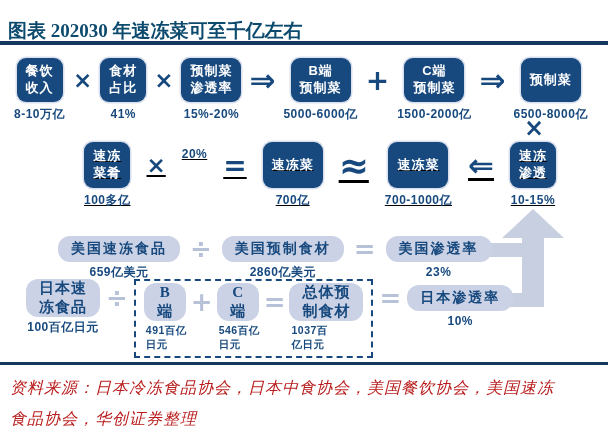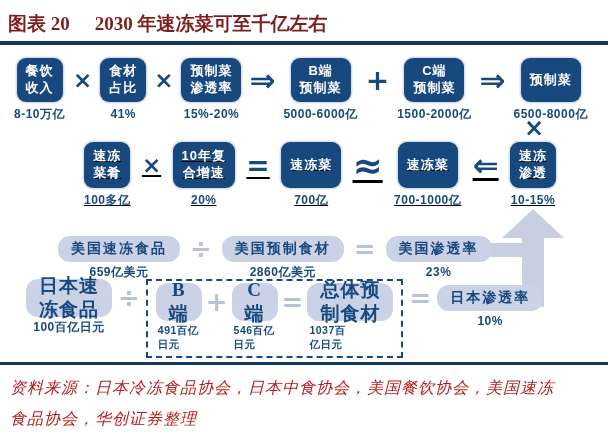--- a/index.html
+++ b/index.html
@@ -1,22 +1,22 @@
 <!DOCTYPE html>
 <html><head>
 <meta charset="utf-8">
 <style>
   html,body { margin:0; padding:0; background:#ffffff; }
   .canvas {
     position:relative; width:608px; height:440px; background:#ffffff;
     font-family:"Liberation Sans", sans-serif; overflow:hidden;
   }
   
-  .title-row { position:absolute; left:8px; top:11px; display:flex; align-items:baseline;
-    color:#7f1d1d; font-family:"Liberation Serif", serif; font-weight:bold;gap:25px; }
+  .title-row { position:absolute; left:8px; top:18px; display:flex; align-items:baseline;
+    color:#0c4a6e; font-family:"Liberation Serif", serif; font-weight:bold; }
   .title-label { font-size:19px; }
   .title-text  { font-size:19px; }
   .rule-top    { position:absolute; left:0; top:41px; width:608px; height:4px; background:#16375E; }
   .rule-bottom { position:absolute; left:0; top:362px; width:608px; height:3px; background:#16375E; }
 
   
   .row { position:absolute; display:flex; align-items:flex-start; }
   .unit { display:flex; flex-direction:column; align-items:center; flex-shrink:0; }
   .dbox {
     background:#17497E; color:#ffffff; border-radius:9px;
@@ -39,21 +39,21 @@
            color:#17497E; font-weight:900; font-size:24px; font-family:"DejaVu Sans", sans-serif; }
 
   
   .lbox {
     background:#CBD2E5; color:#17497E; border-radius:12px;
     display:flex; align-items:center; justify-content:center;
     text-align:center; white-space:pre-line; font-weight:bold;
     font-family:"Liberation Serif", serif;
     font-size:14px; letter-spacing:2px; padding:0 13px; height:26px;
   }
-  .lbox2 { height:38px; line-height:1.25; letter-spacing:1px; font-size:19px; }
+  .lbox2 { height:38px; line-height:1.25; letter-spacing:1px; font-size:15px; }
   .lval { color:#17497E; font-weight:bold; font-size:12px; margin-top:3px;
           text-align:center; white-space:pre-line; letter-spacing:0.5px; line-height:1.3; }
   .lval-sm { font-size:10.5px; text-align:left; align-self:flex-start; margin-left:2px; }
   .op-light { color:#B7C1D8; font-weight:900; font-family:"DejaVu Sans", sans-serif;
               display:flex; align-items:center; flex-shrink:0; }
   .op-div { font-size:26px; } .op-lplus { font-size:26px; } .op-leq { font-size:26px; }
   .dashed-group { border:2px dashed #17497E; padding:2px 8px 5px 8px; display:flex;
                   align-items:flex-start; column-gap:4px; flex-shrink:0; }
 
   .row1 { left:14px; top:58px;  width:574px; justify-content:space-between; }
@@ -129,22 +129,20 @@
   <div class="xlink">×</div>
 
   <div class="row row2">
     <div class="unit">
       <div class="dbox h46">速冻
 菜肴</div>
       <div class="val">100多亿</div>
     </div>
     <div class="op oph46 op-x">×</div>
     <div class="unit">
-      <div class="dbox h46">10年复
-合增速</div>
       <div class="val">20%</div>
     </div>
     <div class="op oph46 op-eq">=</div>
     <div class="unit">
       <div class="dbox h46">速冻菜</div>
       <div class="val">700亿</div>
     </div>
     <div class="op oph46 op-approx">≈</div>
     <div class="unit">
       <div class="dbox h46">速冻菜</div>

